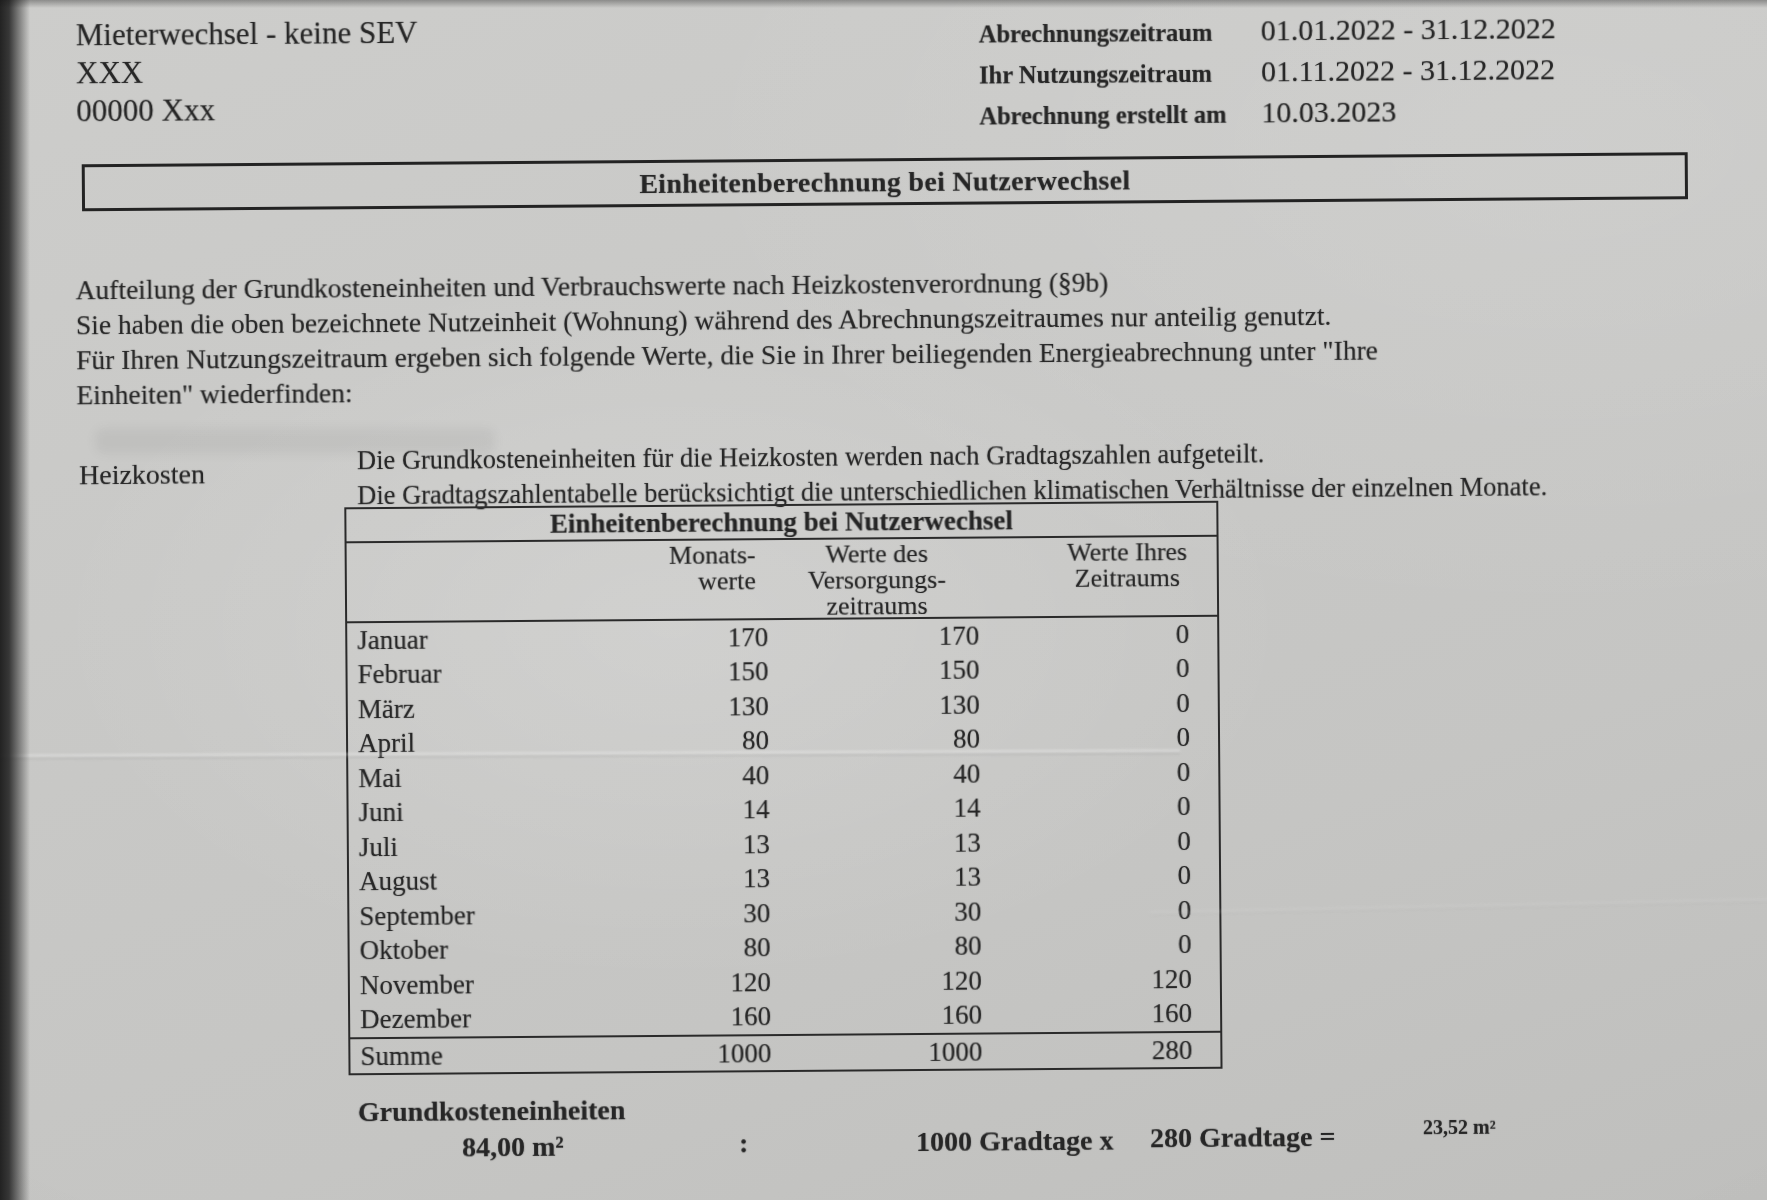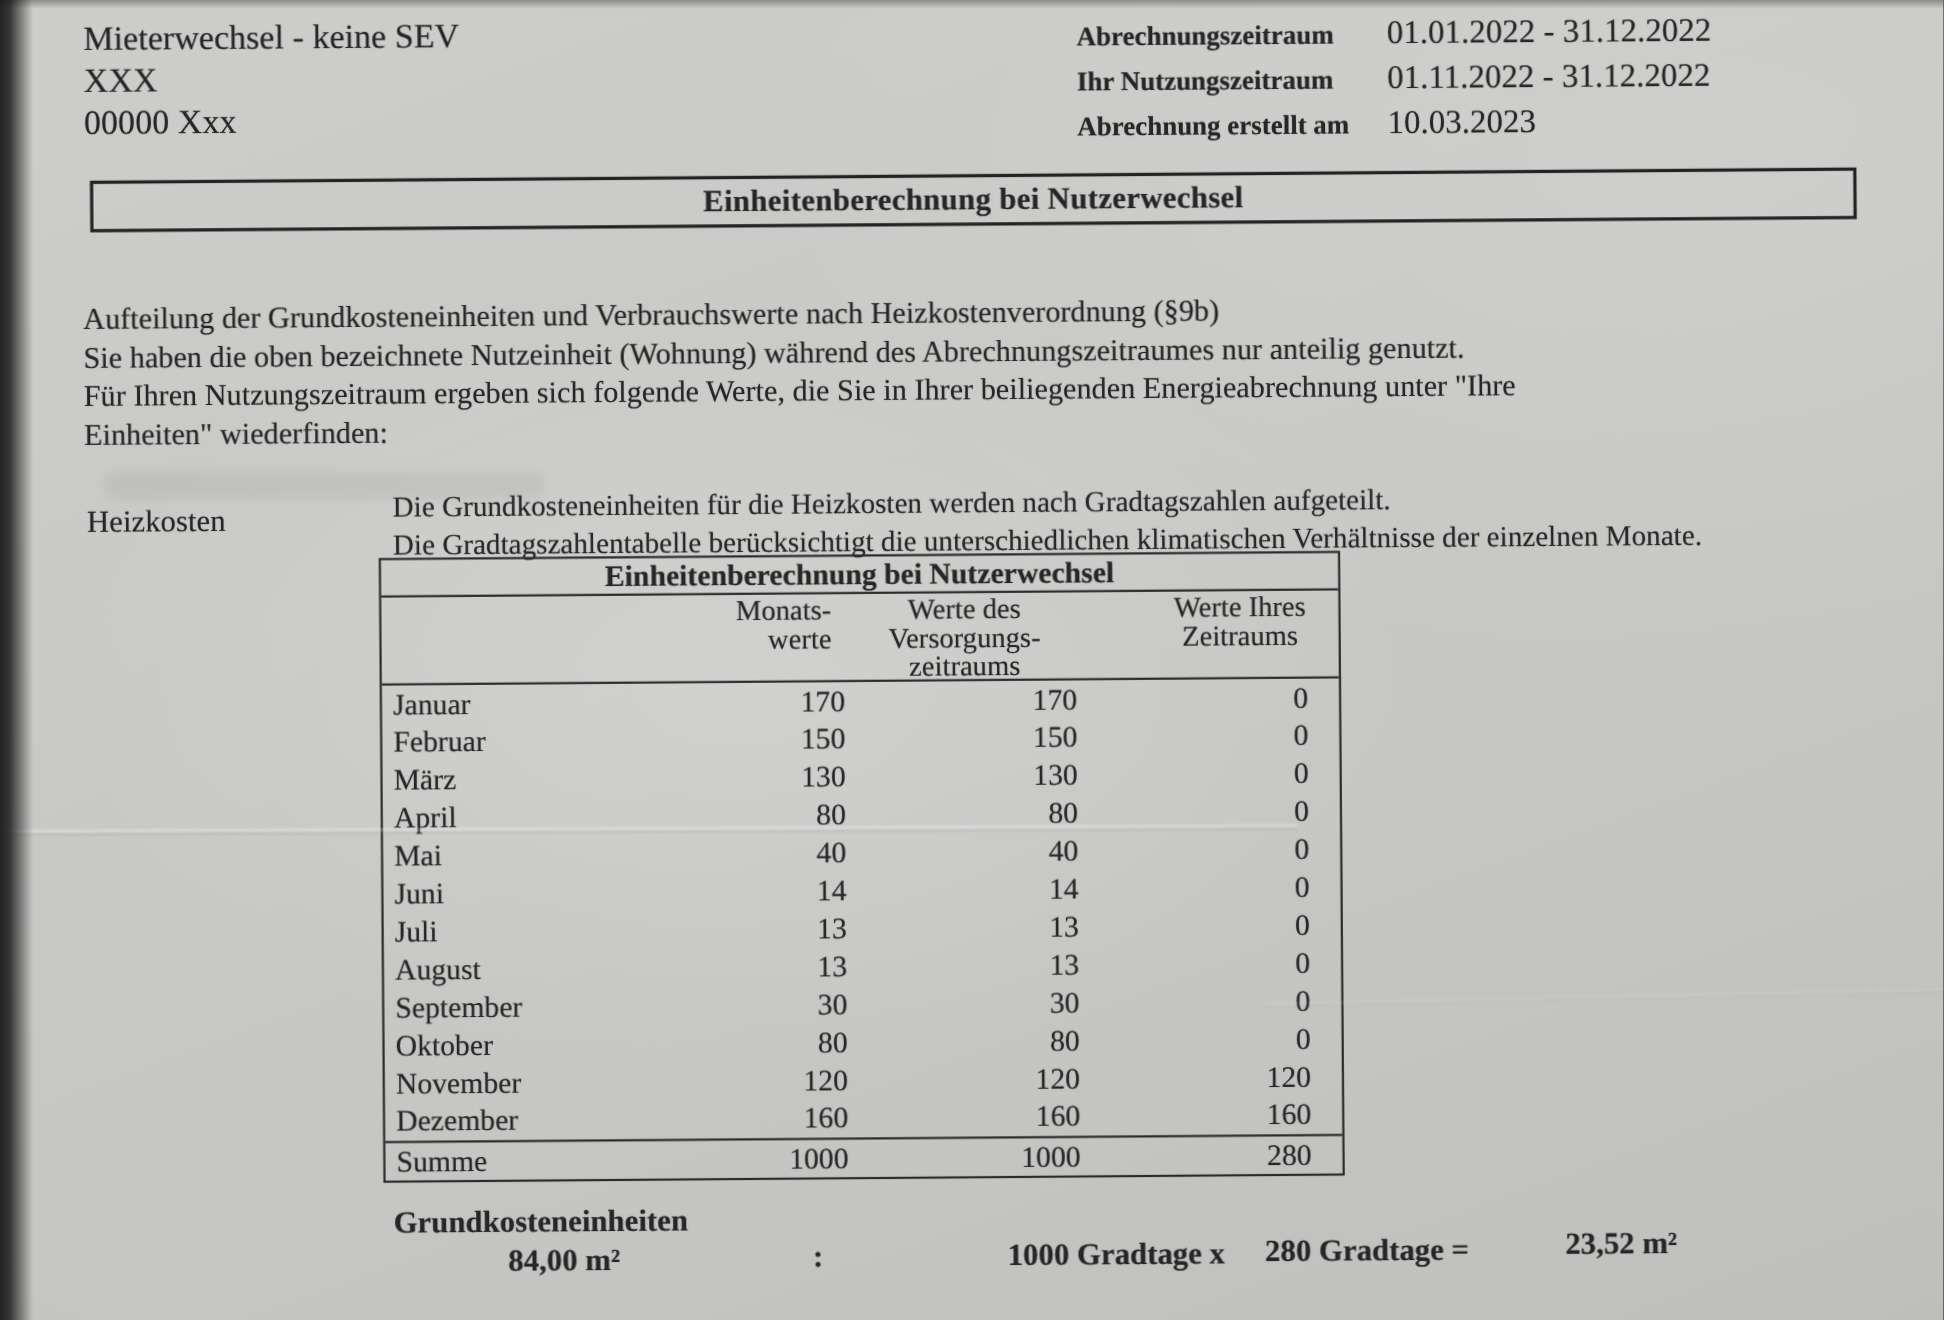--- a/index.html
+++ b/index.html
@@ -75,21 +75,21 @@
   .c.c3 { text-align:right; padding-right:32px; }
   .t-sum { position:relative; height:36px; border-top:2.5px solid #2a2a2a;
     display:grid; grid-template-columns:265px 160px 210px 239px; align-items:center; font-size:27px; }
   .t-sum .c { position:static; }
 
   .gku { left:354px; top:1092px; font-weight:bold; font-size:28px; }
   .f-area   { left:438px;  top:1128px; font-weight:bold; font-size:28px;margin-left:20px; }
   .f-div    { left:735px;  top:1126px; font-weight:bold; font-size:28px; }
   .f-left   { left:912px;  top:1126px; font-weight:bold; font-size:28px; }
   .f-right  { left:1146px; top:1124px; font-weight:bold; font-size:28px; }
-  .f-result { left:1419px; top:1120px; font-weight:bold; font-size:28px; }
+  .f-result { left:1419px; top:1120px; font-weight:bold; font-size:20px; }
 </style>
 </head>
 <body>
 
 <div class="photo">
 
   <div class="sheet">
 
     <div class="addr ink">Mieterwechsel - keine SEV
 XXX

